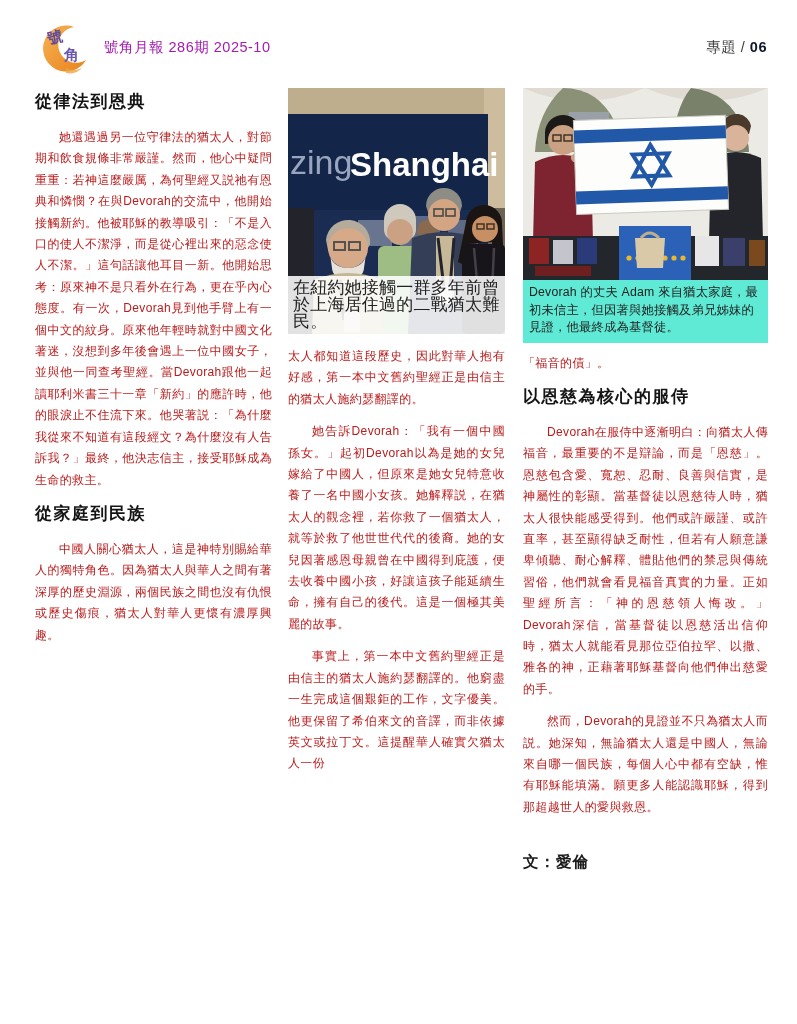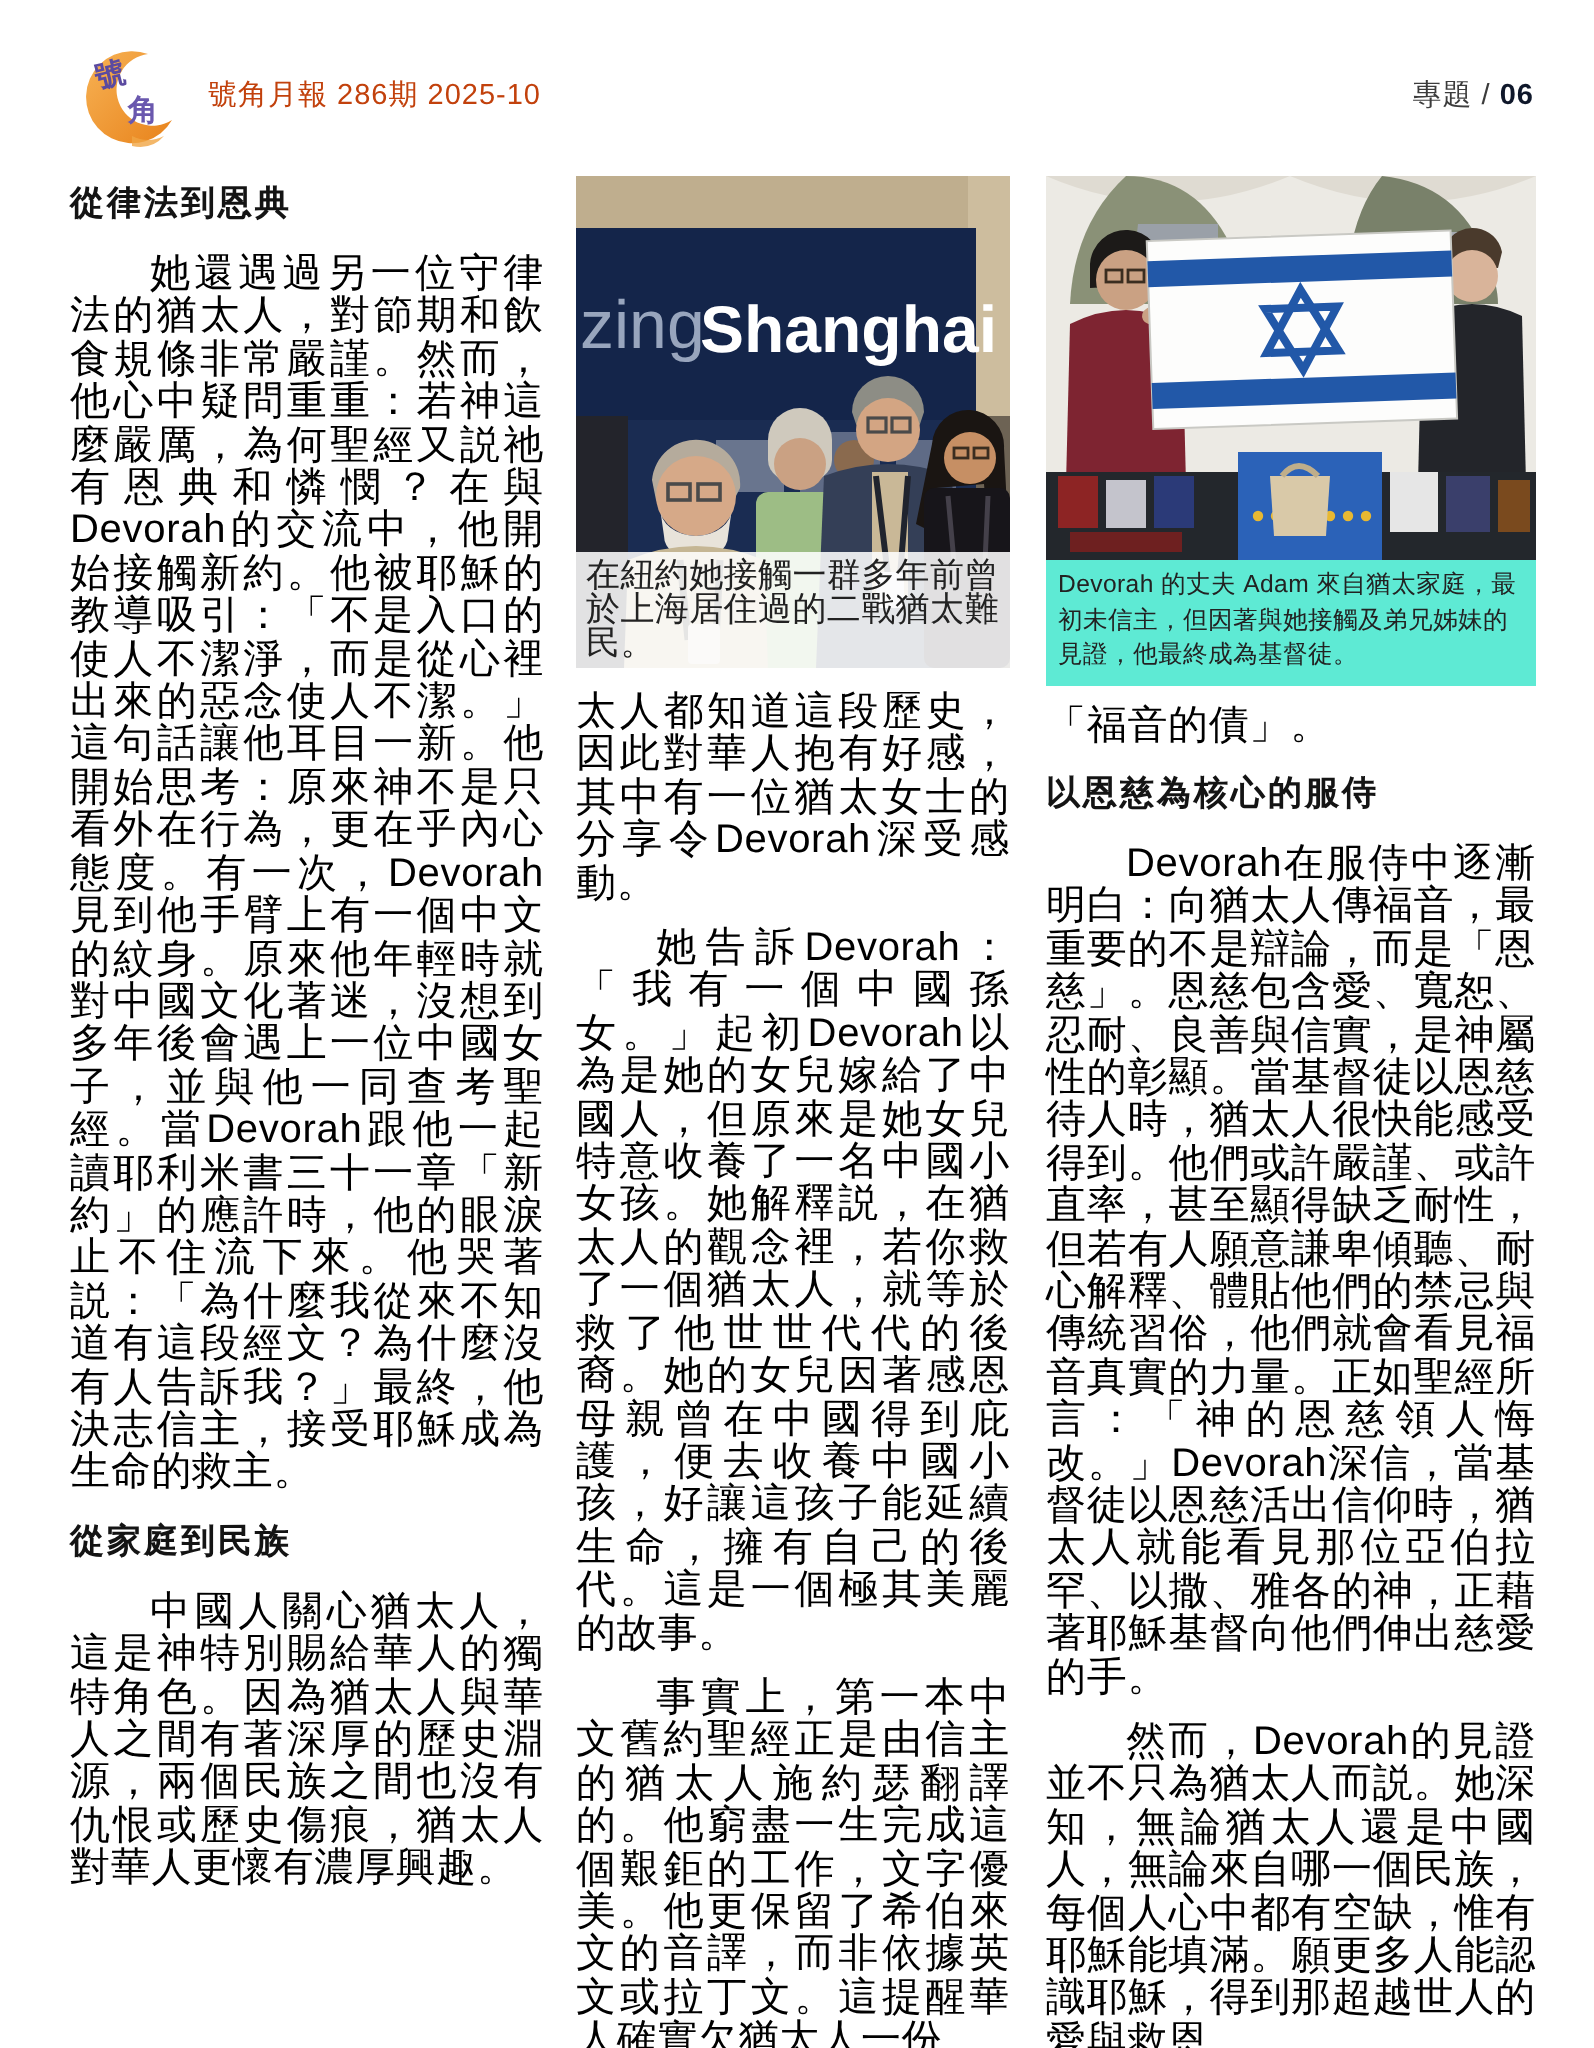--- a/index.html
+++ b/index.html
@@ -6,41 +6,41 @@
   html,body { background:#ffffff; }
   body { font-family:"Liberation Sans","DejaVu Sans",sans-serif; }
   .page {
     position:relative; width:797px; height:1024px; margin:0 auto;
     background:#ffffff; overflow:hidden; color:#2e2e2e;
   }
   
   .header { position:absolute; left:0; top:0; width:797px; height:86px; }
   .logo { position:absolute; left:36px; top:24px; width:58px; height:52px; }
   .masthead {
-    position:absolute; left:104px; top:38px; font-size:14.5px; color:#c2410c;
+    position:absolute; left:104px; top:38px; font-size:14.5px; color:#a21caf;
     letter-spacing:0.5px;
   }
   .section-label {
     position:absolute; right:30px; top:38px; font-size:14.5px; color:#3c3c3c;
     letter-spacing:0.5px;
   }
   .section-label b { color:#0f172a; font-weight:700; }
   
   .col { position:absolute; top:88px; text-align:justify; }
   .col1 { left:35px;  width:237px; }
   .col2 { left:288px; width:217px; }
   .col3 { left:523px; width:245px; }
   h2.sect {
     font-size:17px; font-weight:700; color:#141414; letter-spacing:1.5px;
     margin:2px 0 14px 0; text-align:left;
   }
   h2.sect.mid { }
   p.body {
-    font-size:20px; line-height:21.4px; letter-spacing:0.35px;
-    margin:0 0 11px 0; text-indent:2em; color:#000000;
+    font-size:12px; line-height:21.4px; letter-spacing:0.35px;
+    margin:0 0 11px 0; text-indent:2em; color:#b91c1c;
   }
   p.body.cont { text-indent:0; }
   .byline {
     margin-top:34px; text-align:left; font-weight:700; font-size:15.5px;
     letter-spacing:1px; color:#1a1a1a; padding-right:6px;
   }
   
   .photo-box { position:relative; width:100%; overflow:hidden; text-align:left; }
   .photo1 { height:246px; margin-bottom:12px; }
   .photo2 { margin-bottom:10px; }
@@ -135,21 +135,21 @@
         <circle cx="60" cy="160" r="20" fill="#d6a988"></circle>
         <path d="M42 166 a18 14 0 0 0 36 0 l-2 14 a16 12 0 0 1 -32 0 Z" fill="#e8e3da"></path>
         <rect x="46" y="154" width="11" height="8" fill="none" stroke="#4a4a4a" stroke-width="1.8"></rect>
         <rect x="61" y="154" width="11" height="8" fill="none" stroke="#4a4a4a" stroke-width="1.8"></rect>
         <path d="M26 192 q34 -14 68 0 l2 54 l-72 0 Z" fill="#c5b694"></path>
         <path d="M52 192 l4 40 M72 192 l-2 40" stroke="#3c3a30" stroke-width="3.5" fill="none"></path>
         <rect x="56" y="224" width="16" height="20" rx="2" fill="#ded9cc"></rect>
       </svg>
       <div class="caption-overlay">在紐約她接觸一群多年前曾於上海居住過的二戰猶太難民。</div>
     </div>
-    <p class="body cont">太人都知道這段歷史，因此對華人抱有好感，其中有一位猶太女士的分享令Devorah深受感動。</p>
+    <p class="body cont">太人都知道這段歷史，因此對華人抱有好感，第一本中文舊約聖經正是由信主的猶太人施約瑟翻譯的。</p>
     <p class="body">她告訴Devorah：「我有一個中國孫女。」起初Devorah以為是她的女兒嫁給了中國人，但原來是她女兒特意收養了一名中國小女孩。她解釋説，在猶太人的觀念裡，若你救了一個猶太人，就等於救了他世世代代的後裔。她的女兒因著感恩母親曾在中國得到庇護，便去收養中國小孩，好讓這孩子能延續生命，擁有自己的後代。這是一個極其美麗的故事。</p>
     <p class="body">事實上，第一本中文舊約聖經正是由信主的猶太人施約瑟翻譯的。他窮盡一生完成這個艱鉅的工作，文字優美。他更保留了希伯來文的音譯，而非依據英文或拉丁文。這提醒華人確實欠猶太人一份</p>
   </div>
 
   <div class="col col3">
     <div class="photo-box photo2">
       <svg width="245" height="192" viewBox="0 0 245 192">
 
         <rect x="0" y="0" width="245" height="192" fill="#eceae4"></rect>
         <path d="M0 0 q60 26 122 0 q62 26 123 0 l0 -0 Z" fill="#dfdbd2"></path>

